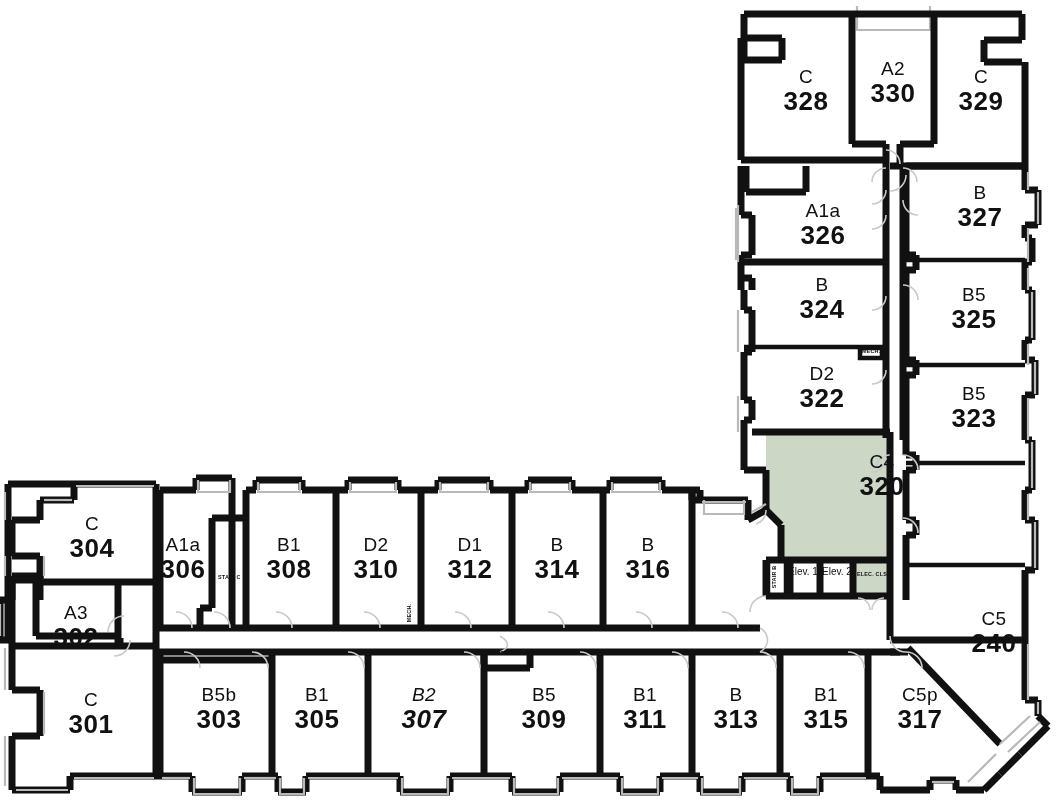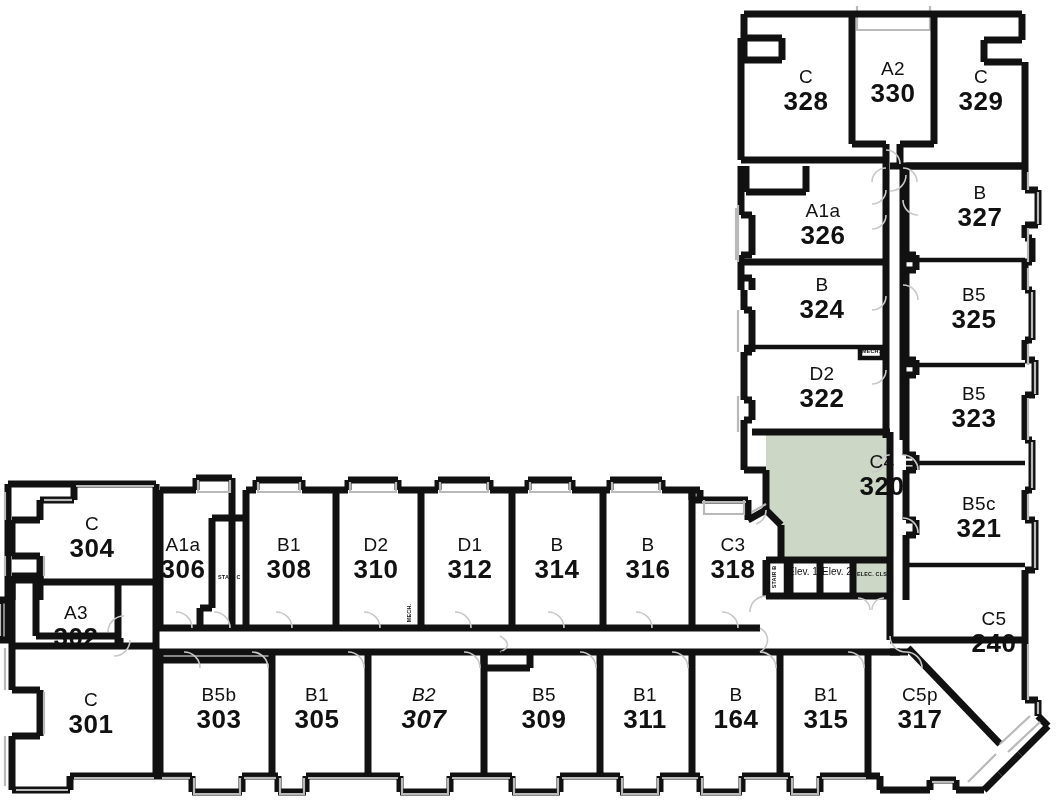--- a/index.html
+++ b/index.html
@@ -492,24 +492,20 @@
     <span class="n">322</span>
   </div>
   <div class="unit-label" style="left:924px;top:384px;width:100px;">
     <span class="t">B5</span>
     <span class="n">323</span>
   </div>
   <div class="unit-label" style="left:832px;top:452px;width:100px;">
     <span class="t">C4</span>
     <span class="n">320</span>
   </div>
-  <div class="unit-label" style="left:929px;top:494px;width:100px;">
-    <span class="t">B5c</span>
-    <span class="n">321</span>
-  </div>
   <div class="unit-label" style="left:42px;top:514px;width:100px;">
     <span class="t">C</span>
     <span class="n">304</span>
   </div>
   <div class="unit-label" style="left:133px;top:535px;width:100px;">
     <span class="t">A1a</span>
     <span class="n">306</span>
   </div>
   <div class="unit-label" style="left:239px;top:535px;width:100px;">
     <span class="t">B1</span>
@@ -524,24 +520,20 @@
     <span class="n">312</span>
   </div>
   <div class="unit-label" style="left:507px;top:535px;width:100px;">
     <span class="t">B</span>
     <span class="n">314</span>
   </div>
   <div class="unit-label" style="left:598px;top:535px;width:100px;">
     <span class="t">B</span>
     <span class="n">316</span>
   </div>
-  <div class="unit-label" style="left:683px;top:535px;width:100px;">
-    <span class="t">C3</span>
-    <span class="n">318</span>
-  </div>
   <div class="unit-label" style="left:944px;top:609px;width:100px;">
     <span class="t">C5</span>
     <span class="n">240</span>
   </div>
   <div class="unit-label" style="left:26px;top:603px;width:100px;">
     <span class="t">A3</span>
     <span class="n">302</span>
   </div>
   <div class="unit-label" style="left:41px;top:690px;width:100px;">
     <span class="t">C</span>
@@ -562,21 +554,21 @@
   <div class="unit-label" style="left:494px;top:685px;width:100px;">
     <span class="t">B5</span>
     <span class="n">309</span>
   </div>
   <div class="unit-label" style="left:595px;top:685px;width:100px;">
     <span class="t">B1</span>
     <span class="n">311</span>
   </div>
   <div class="unit-label" style="left:686px;top:685px;width:100px;">
     <span class="t">B</span>
-    <span class="n">164</span>
+    <span class="n">313</span>
   </div>
   <div class="unit-label" style="left:776px;top:685px;width:100px;">
     <span class="t">B1</span>
     <span class="n">315</span>
   </div>
   <div class="unit-label" style="left:870px;top:685px;width:100px;">
     <span class="t">C5p</span>
     <span class="n">317</span>
   </div>
 

